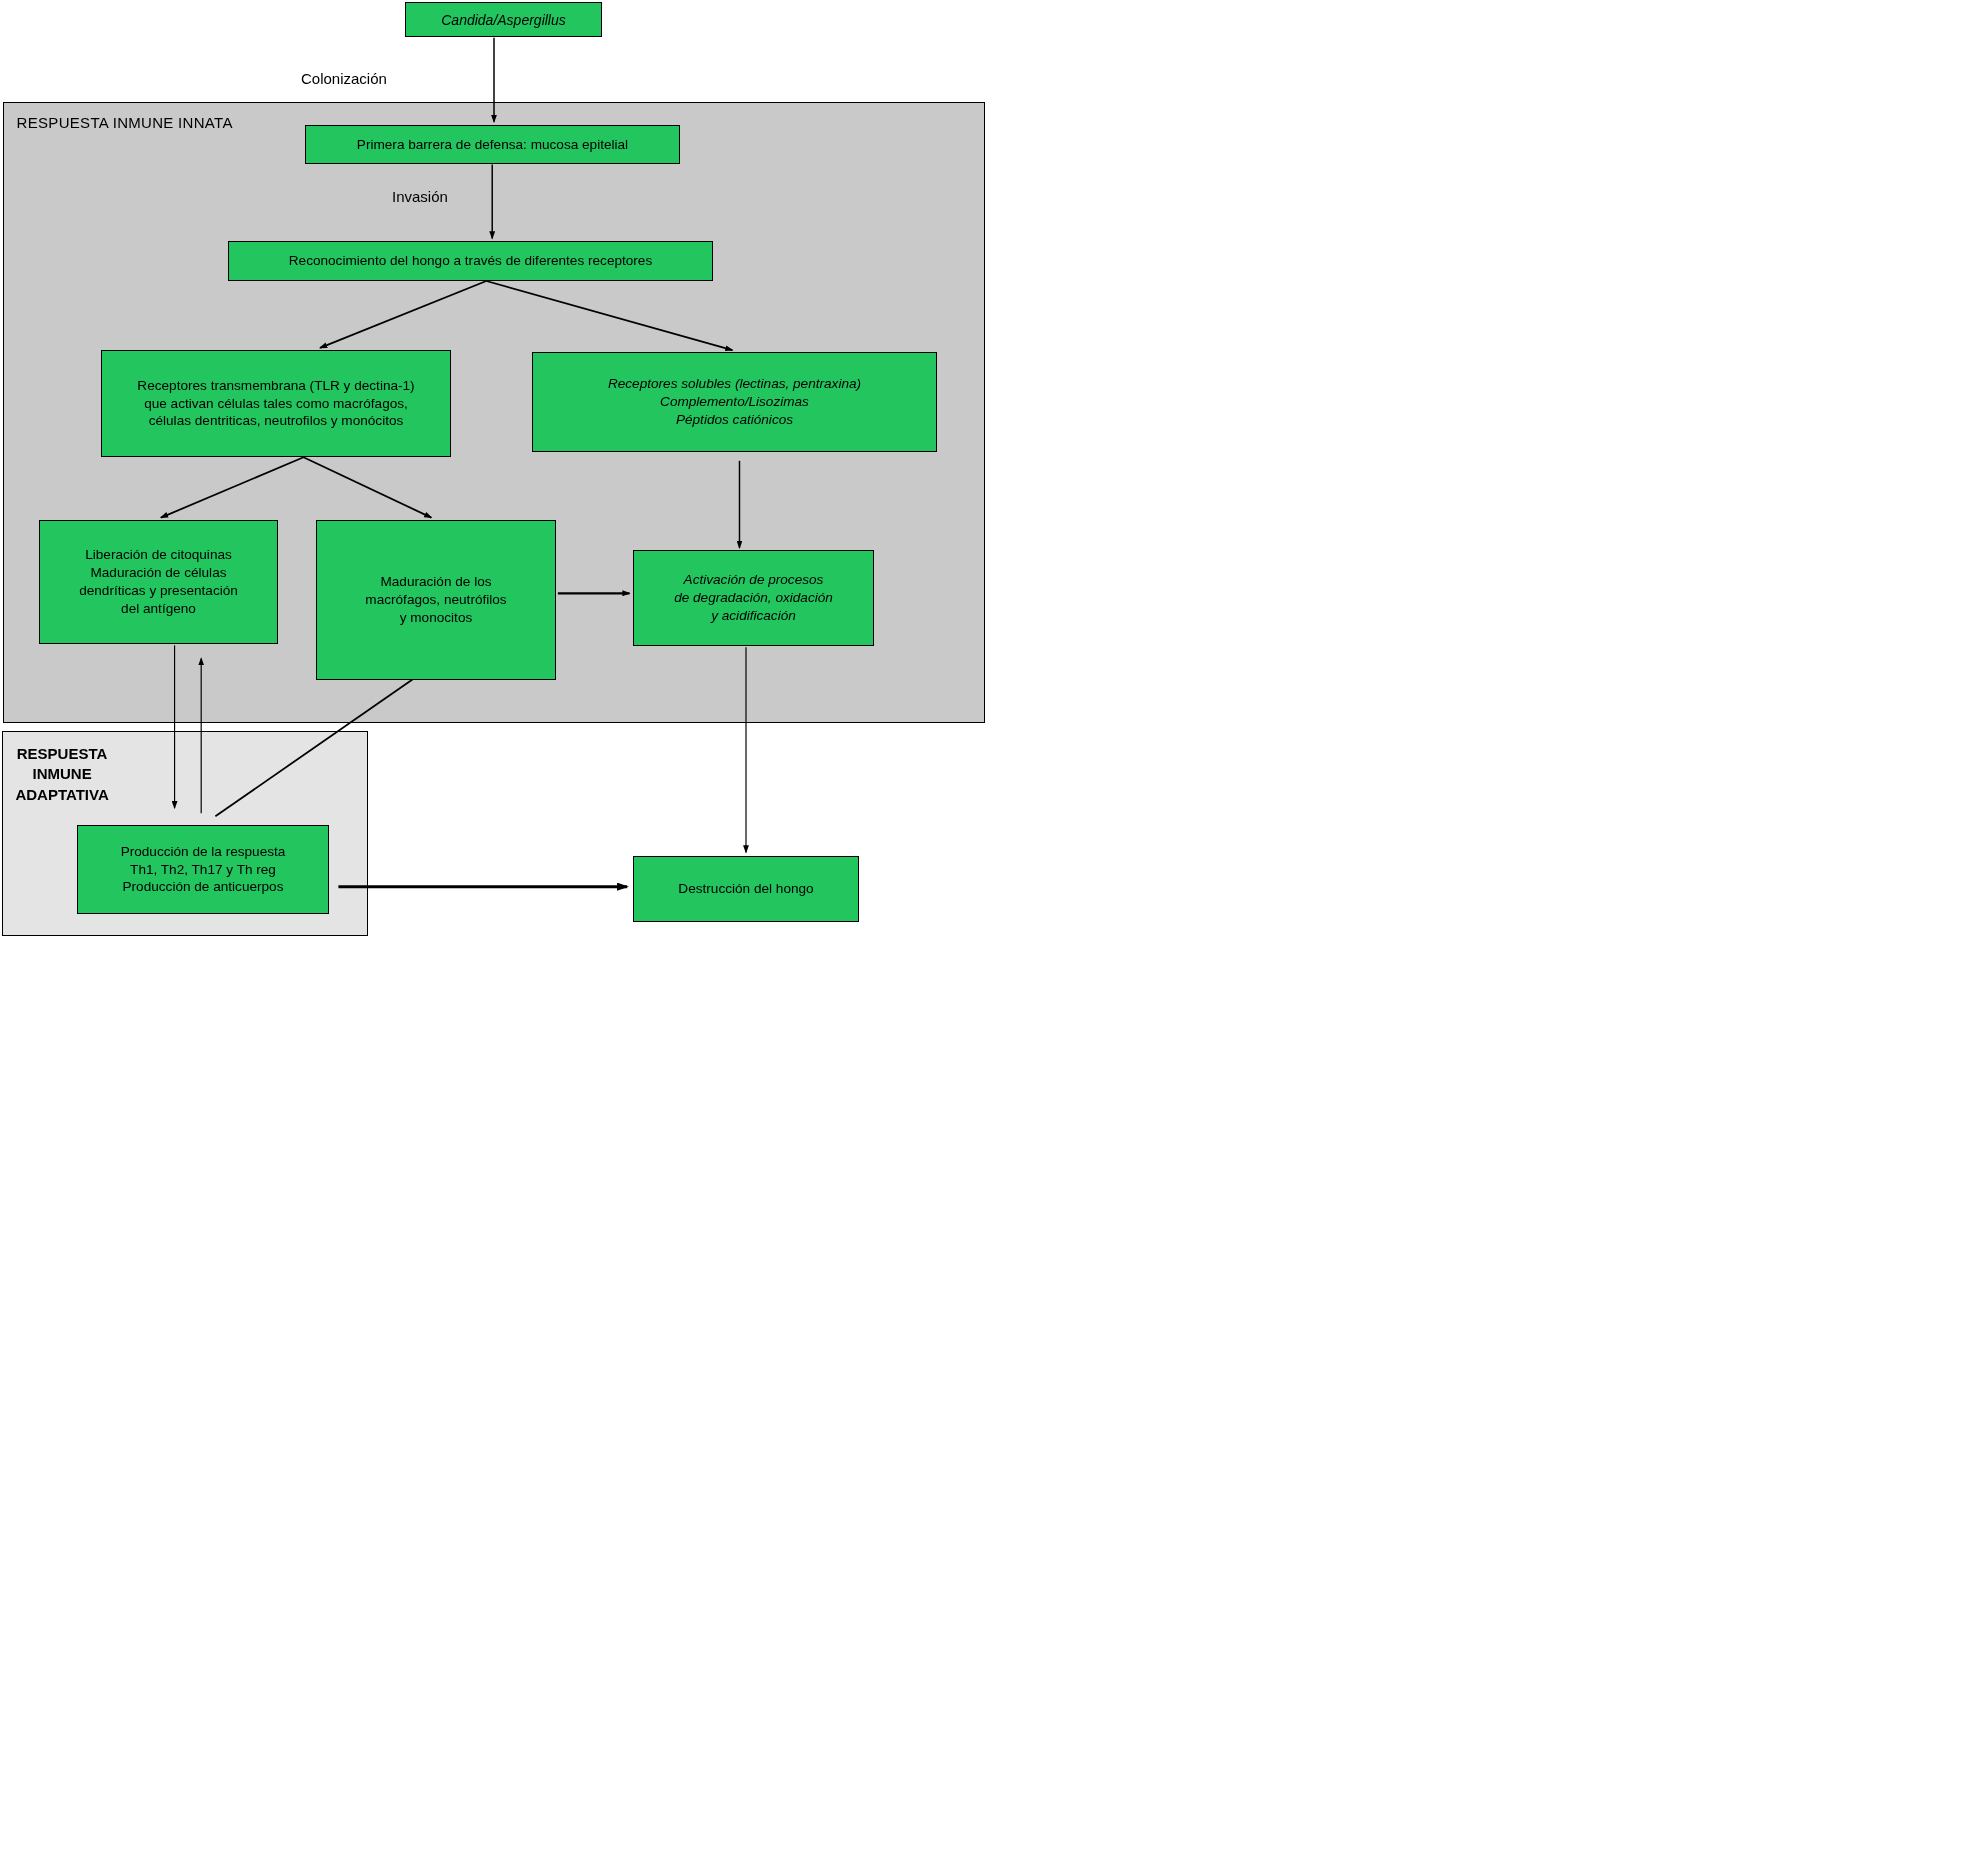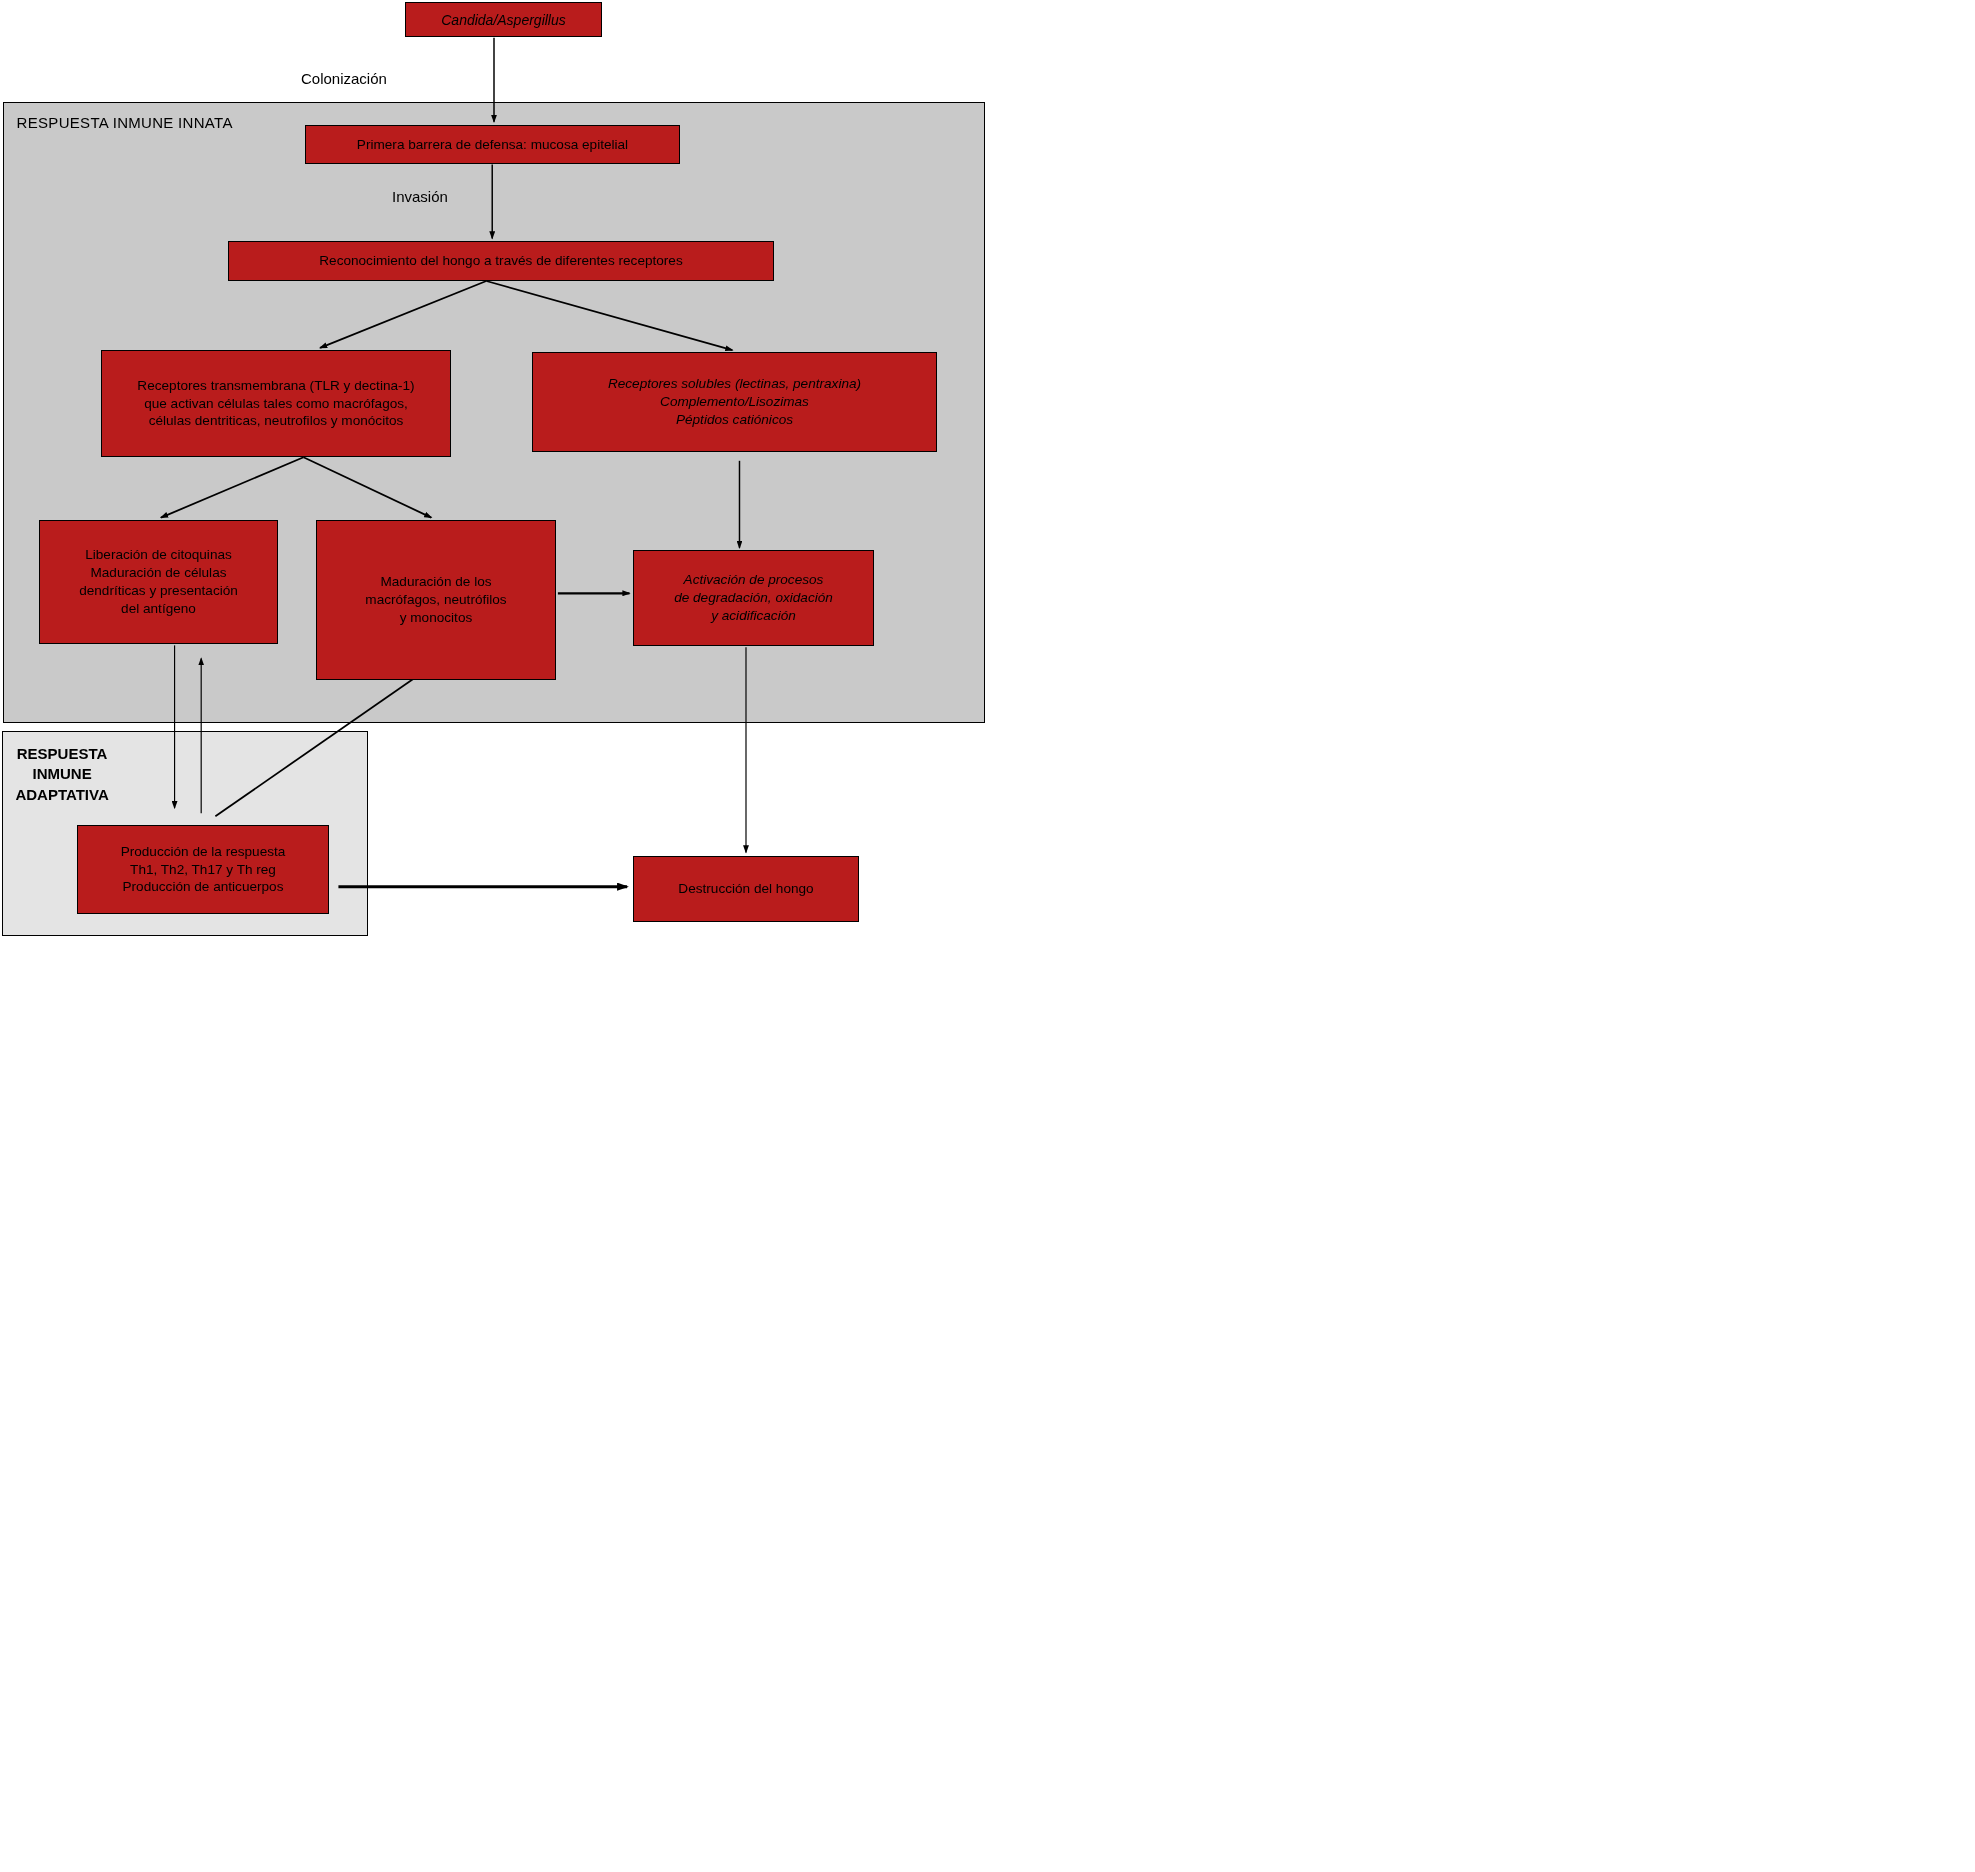--- a/index.html
+++ b/index.html
@@ -25,35 +25,35 @@
   .region-label {
     position: absolute;
     color: #000;
     white-space: pre-line;
   }
   #innate-label   { left: 16.6px; top: 114px;  font-size: 15px; letter-spacing: 0.3px; }
   #adaptive-label { left: 15.4px; top: 744px; font-size: 15px; font-weight: bold; line-height: 1.35; text-align: center; }
   .node {
     position: absolute;
     box-sizing: border-box;
-    background: #b91c1c;
+    background: #22c55e;
     border: 1.8px solid #000000;
     display: flex;
     align-items: center;
     justify-content: center;
     text-align: center;
     font-size: 13.6px;
     line-height: 1.32;
     color: #000;
     white-space: pre-line;
     padding: 6px;
   }
   #node-candida        { left: 405px;  top: 2.4px;    width: 197px; height: 35px;  font-style: italic; font-size: 14px; }
   #node-primera        { left: 305px;  top: 125px;  width: 375px; height: 39px;  }
-  #node-reconocimiento { left: 228px;  top: 241px;  width: 546px; height: 40px;  }
+  #node-reconocimiento { left: 228px;  top: 241px;  width: 485px; height: 40px;  }
   #node-transmembrana  { left: 101px;  top: 350px;  width: 350px; height: 107px; }
   #node-solubles       { left: 532px;  top: 352px;  width: 405px; height: 100px; font-style: italic; }
   #node-liberacion     { left: 39px;   top: 520px;  width: 239px; height: 124px; }
   #node-maduracion     { left: 316px;  top: 520px;  width: 240px; height: 160px; }
   #node-activacion     { left: 633px; top: 550px;  width: 241px; height: 96px; font-style: italic; }
   #node-produccion     { left: 77px;  top: 825px; width: 252px; height: 89px; }
   #node-destruccion    { left: 633px; top: 856px; width: 226px; height: 66px; }
   .edge-label {
     position: absolute;
     font-size: 15px;

